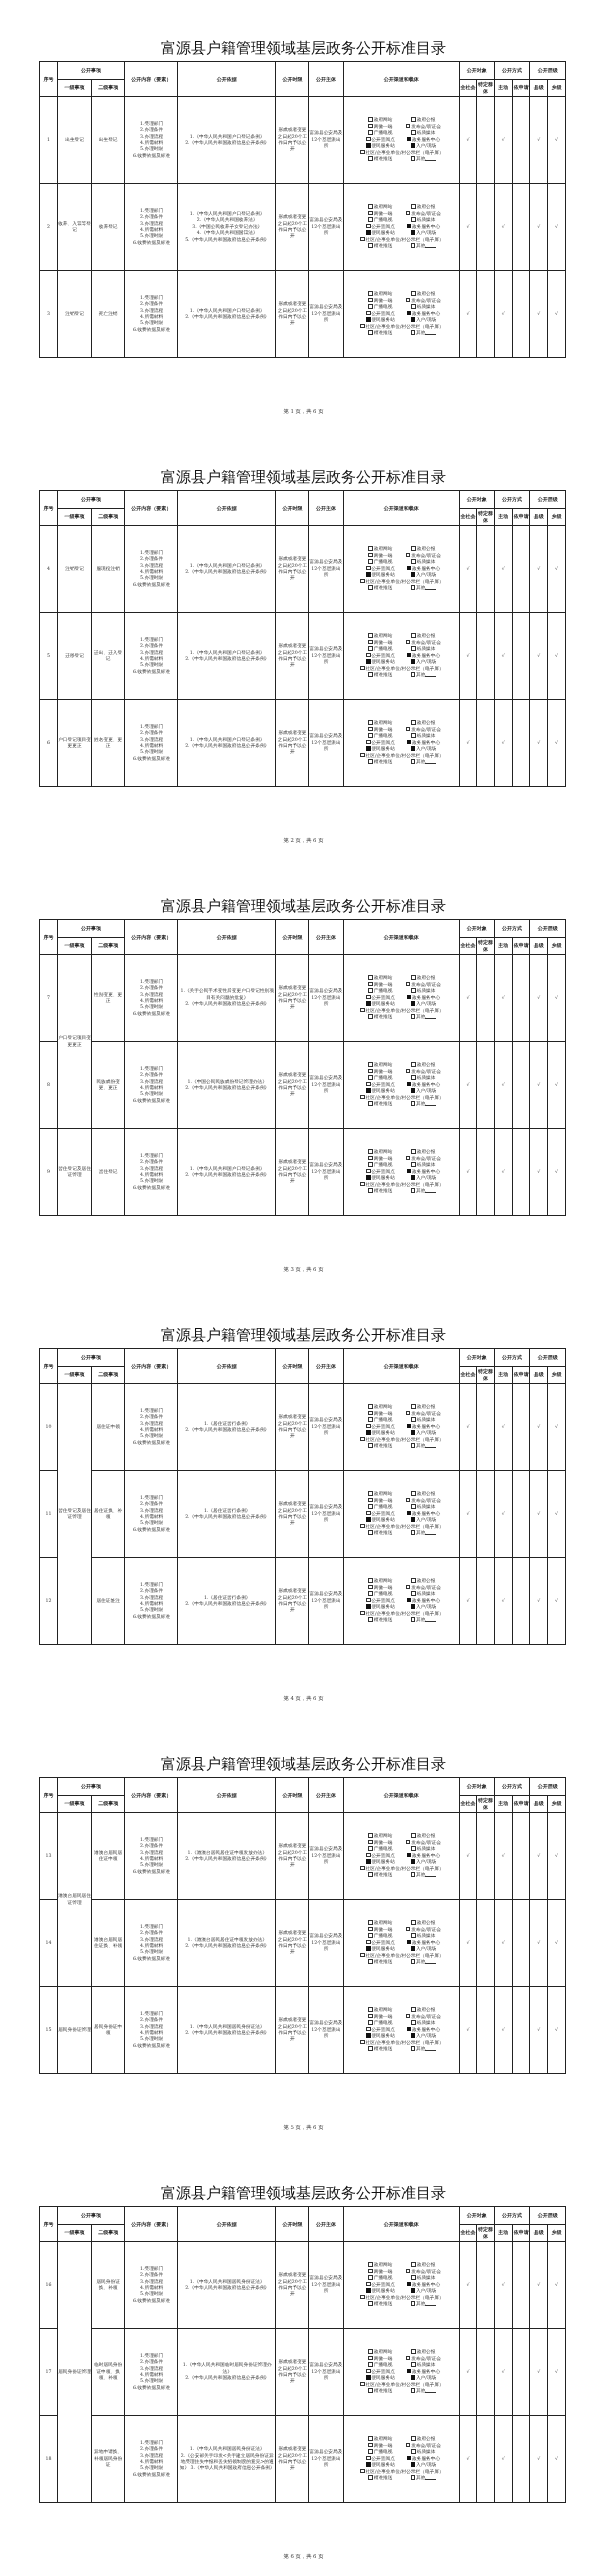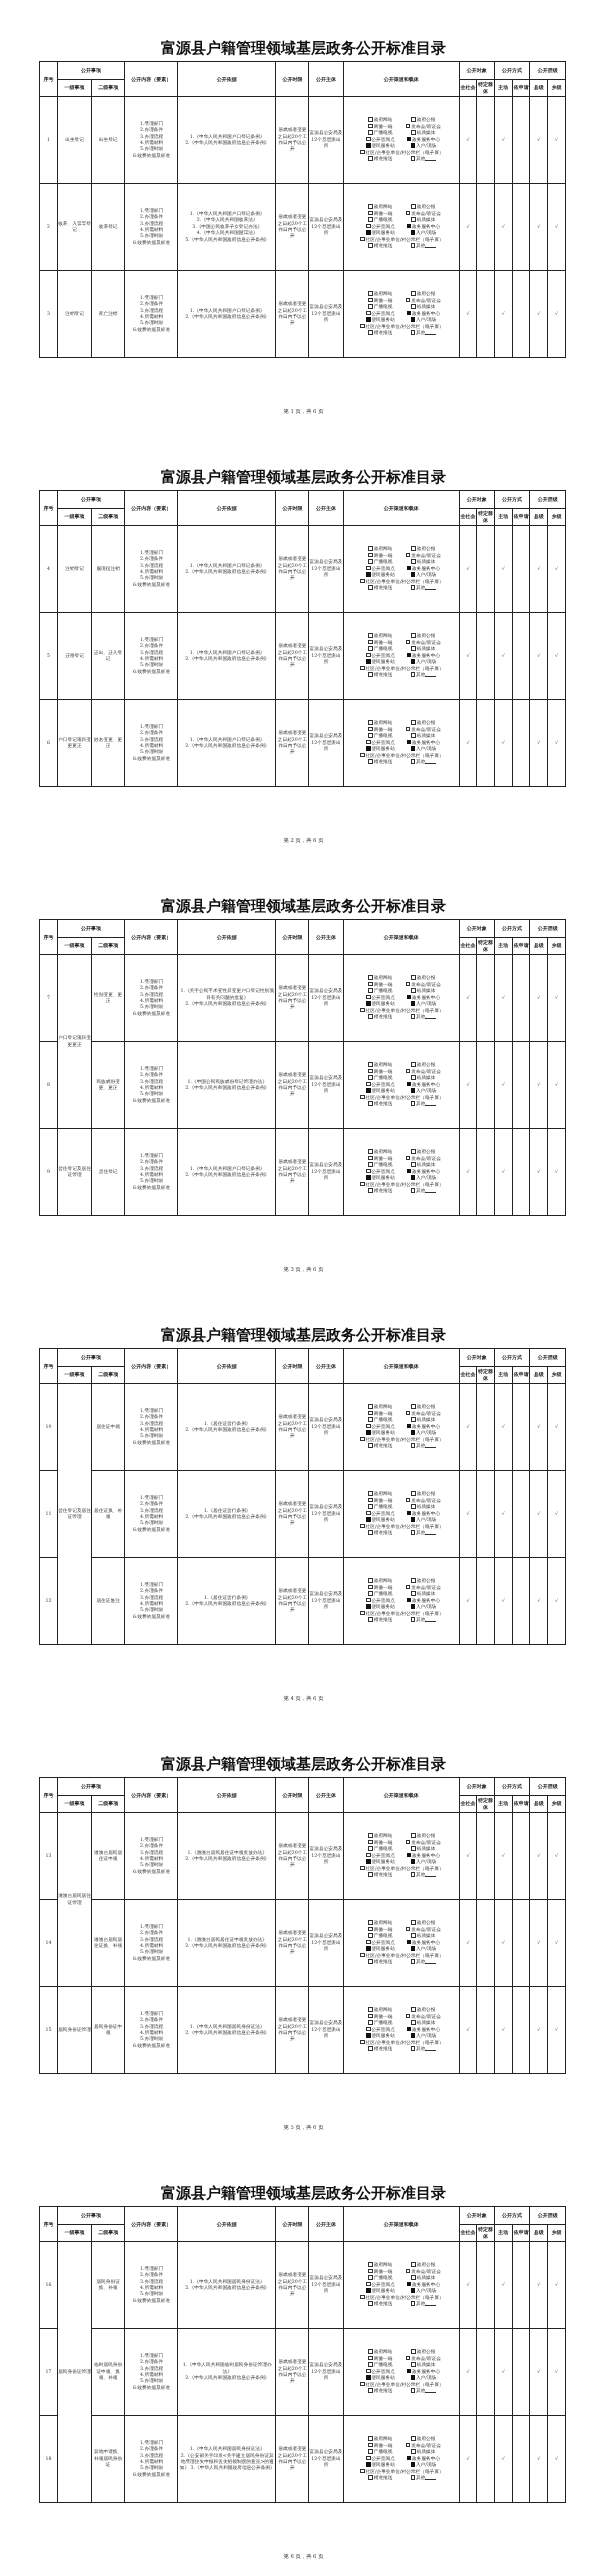--- a/index.html
+++ b/index.html
@@ -1,21 +1,21 @@
 <!DOCTYPE html>
 <html style="font-size:12px"><head>
 <meta charset="utf-8">
 <style>
   * { box-sizing: border-box; margin: 0; padding: 0; }
   html, body { width: 607px; background: #ffffff; }
   body { font-family: "DejaVu Serif", "Liberation Serif", serif; color: #222; }
   .page { position: relative; width: 607px; height: 429px; background: #fff; }
   .page-title {
     position: absolute; left: 0; right: 0; top: 39px;
-    text-align: center; font-size: 15px; font-weight: bold; letter-spacing: 0px;
+    text-align: center; font-size: 15px; font-weight: normal; letter-spacing: 0px;
     font-family: "DejaVu Serif", "Liberation Serif", serif; color: #111;
   }
   table.catalog {
     position: absolute; left: 39px; top: 61px;
     width: 527px; border-collapse: collapse; table-layout: fixed;
   }
   table.catalog th, table.catalog td {
     border: 0.8px solid #222; text-align: center; vertical-align: middle;
     font-size: 4.7px; line-height: 1.35; overflow: hidden;
   }

